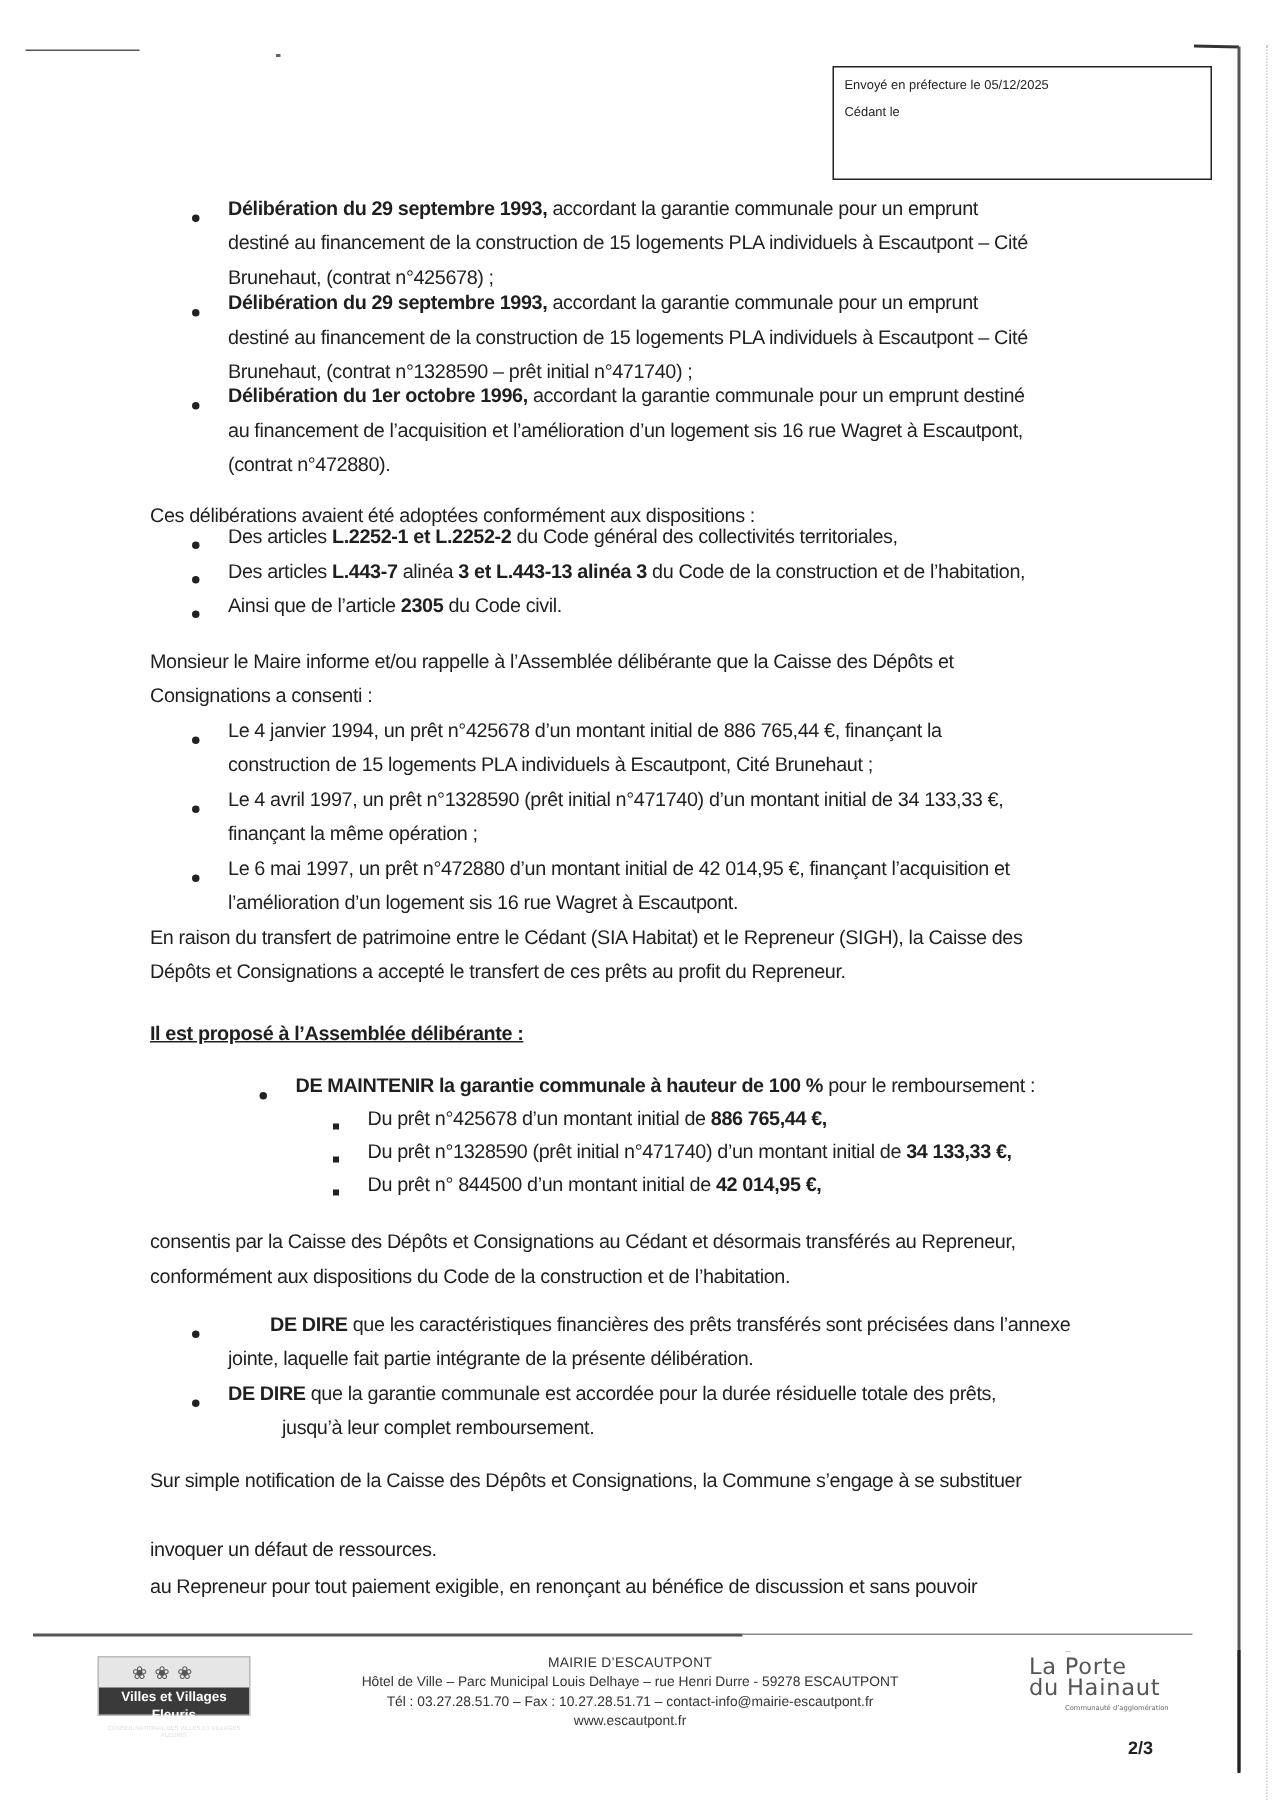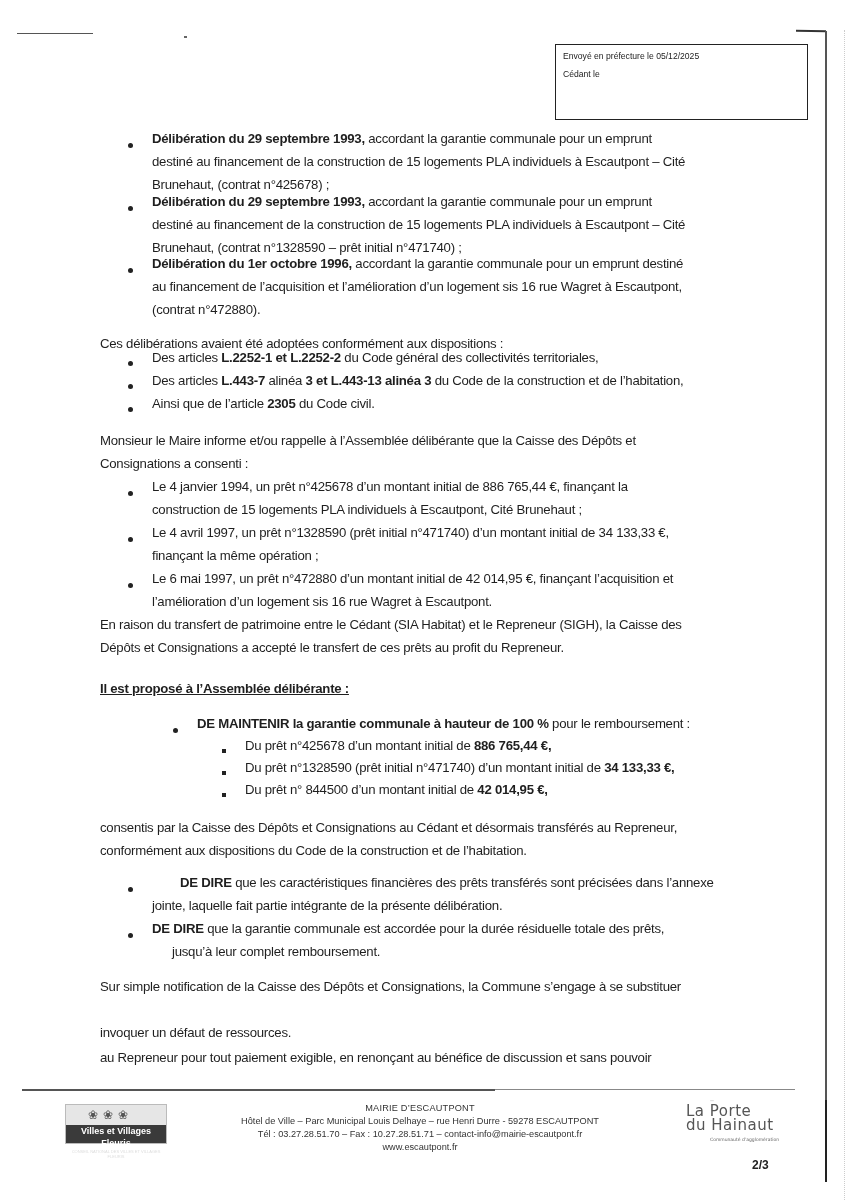--- a/index.html
+++ b/index.html
@@ -136,21 +136,21 @@
 
     <div class="line" style="left:0; top:820px;">consentis par la Caisse des Dépôts et Consignations au Cédant et désormais transférés au Repreneur,</div>
     <div class="line" style="left:0; top:843px;">conformément aux dispositions du Code de la construction et de l’habitation.</div>
 
     <span class="bullet" style="left:28px; top:887px;"></span>
     <div class="line" style="left:52px; top:875px;margin-left:28px;"><b>DE DIRE</b><span> que les caractéristiques financières des prêts transférés sont précisées dans l’annexe</span></div>
     <div class="line" style="left:52px; top:898px;">jointe, laquelle fait partie intégrante de la présente délibération.</div>
 
     <span class="bullet" style="left:28px; top:933px;"></span>
     <div class="line" style="left:52px; top:921px;"><b>DE DIRE</b><span> que la garantie communale est accordée pour la durée résiduelle totale des prêts,</span></div>
-    <div class="line" style="left:52px; top:944px;padding-left:20px;">jusqu’à leur complet remboursement.</div>
+    <div class="line" style="left:68px; top:944px;padding-left:20px;">jusqu’à leur complet remboursement.</div>
 
     <div class="line" style="left:0; top:979px;text-align:right;">Sur simple notification de la Caisse des Dépôts et Consignations, la Commune s’engage à se substituer</div>
     <div class="line" style="left:0; top:1002px;margin-top:48px;">au Repreneur pour tout paiement exigible, en renonçant au bénéfice de discussion et sans pouvoir</div>
     <div class="line" style="left:0; top:1025px;">invoquer un défaut de ressources.</div>
   </div>
 </div>
 
 <div class="footer-rule"></div>
 <div class="footer-rule2"></div>
 

